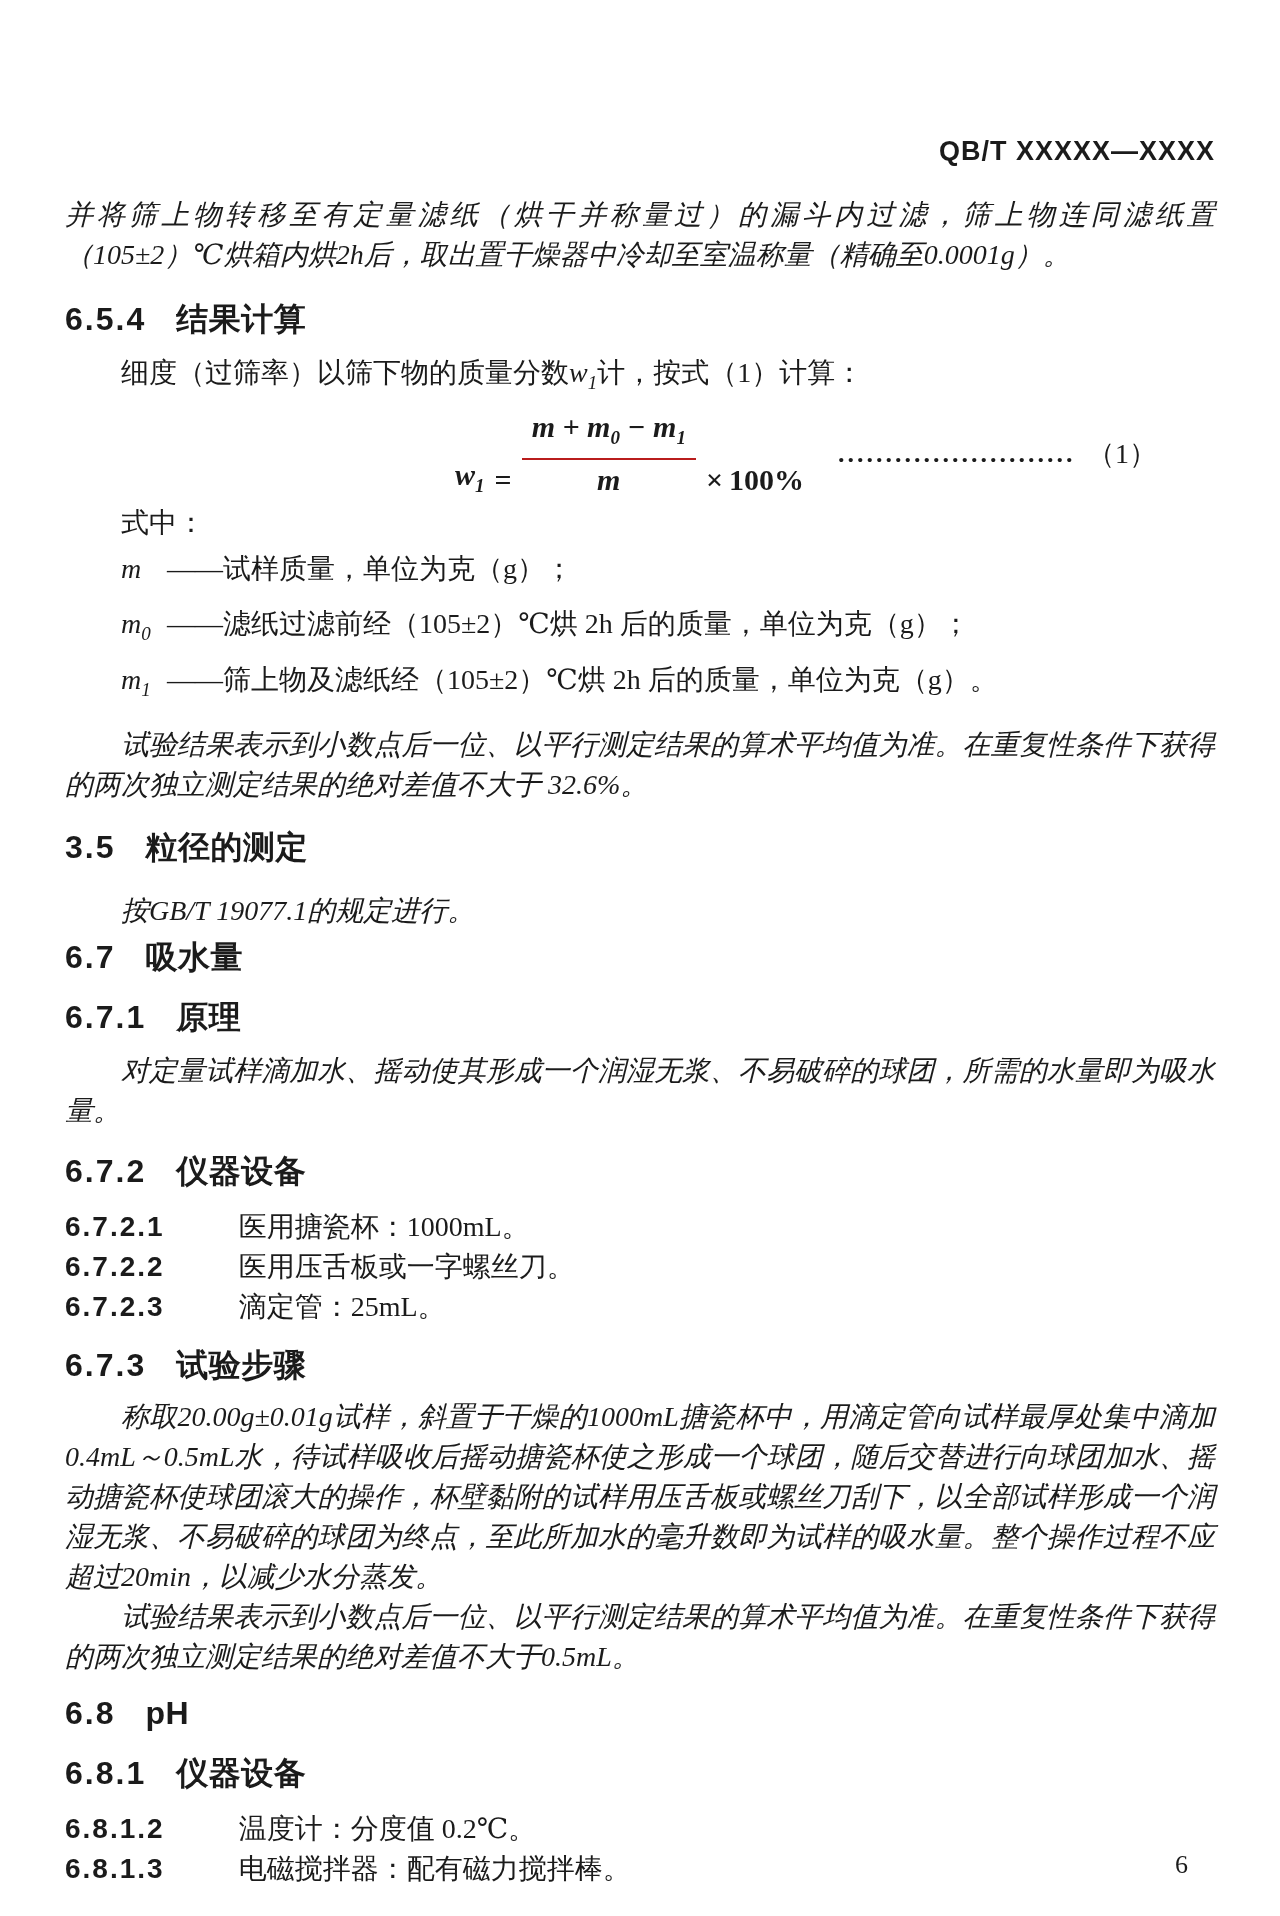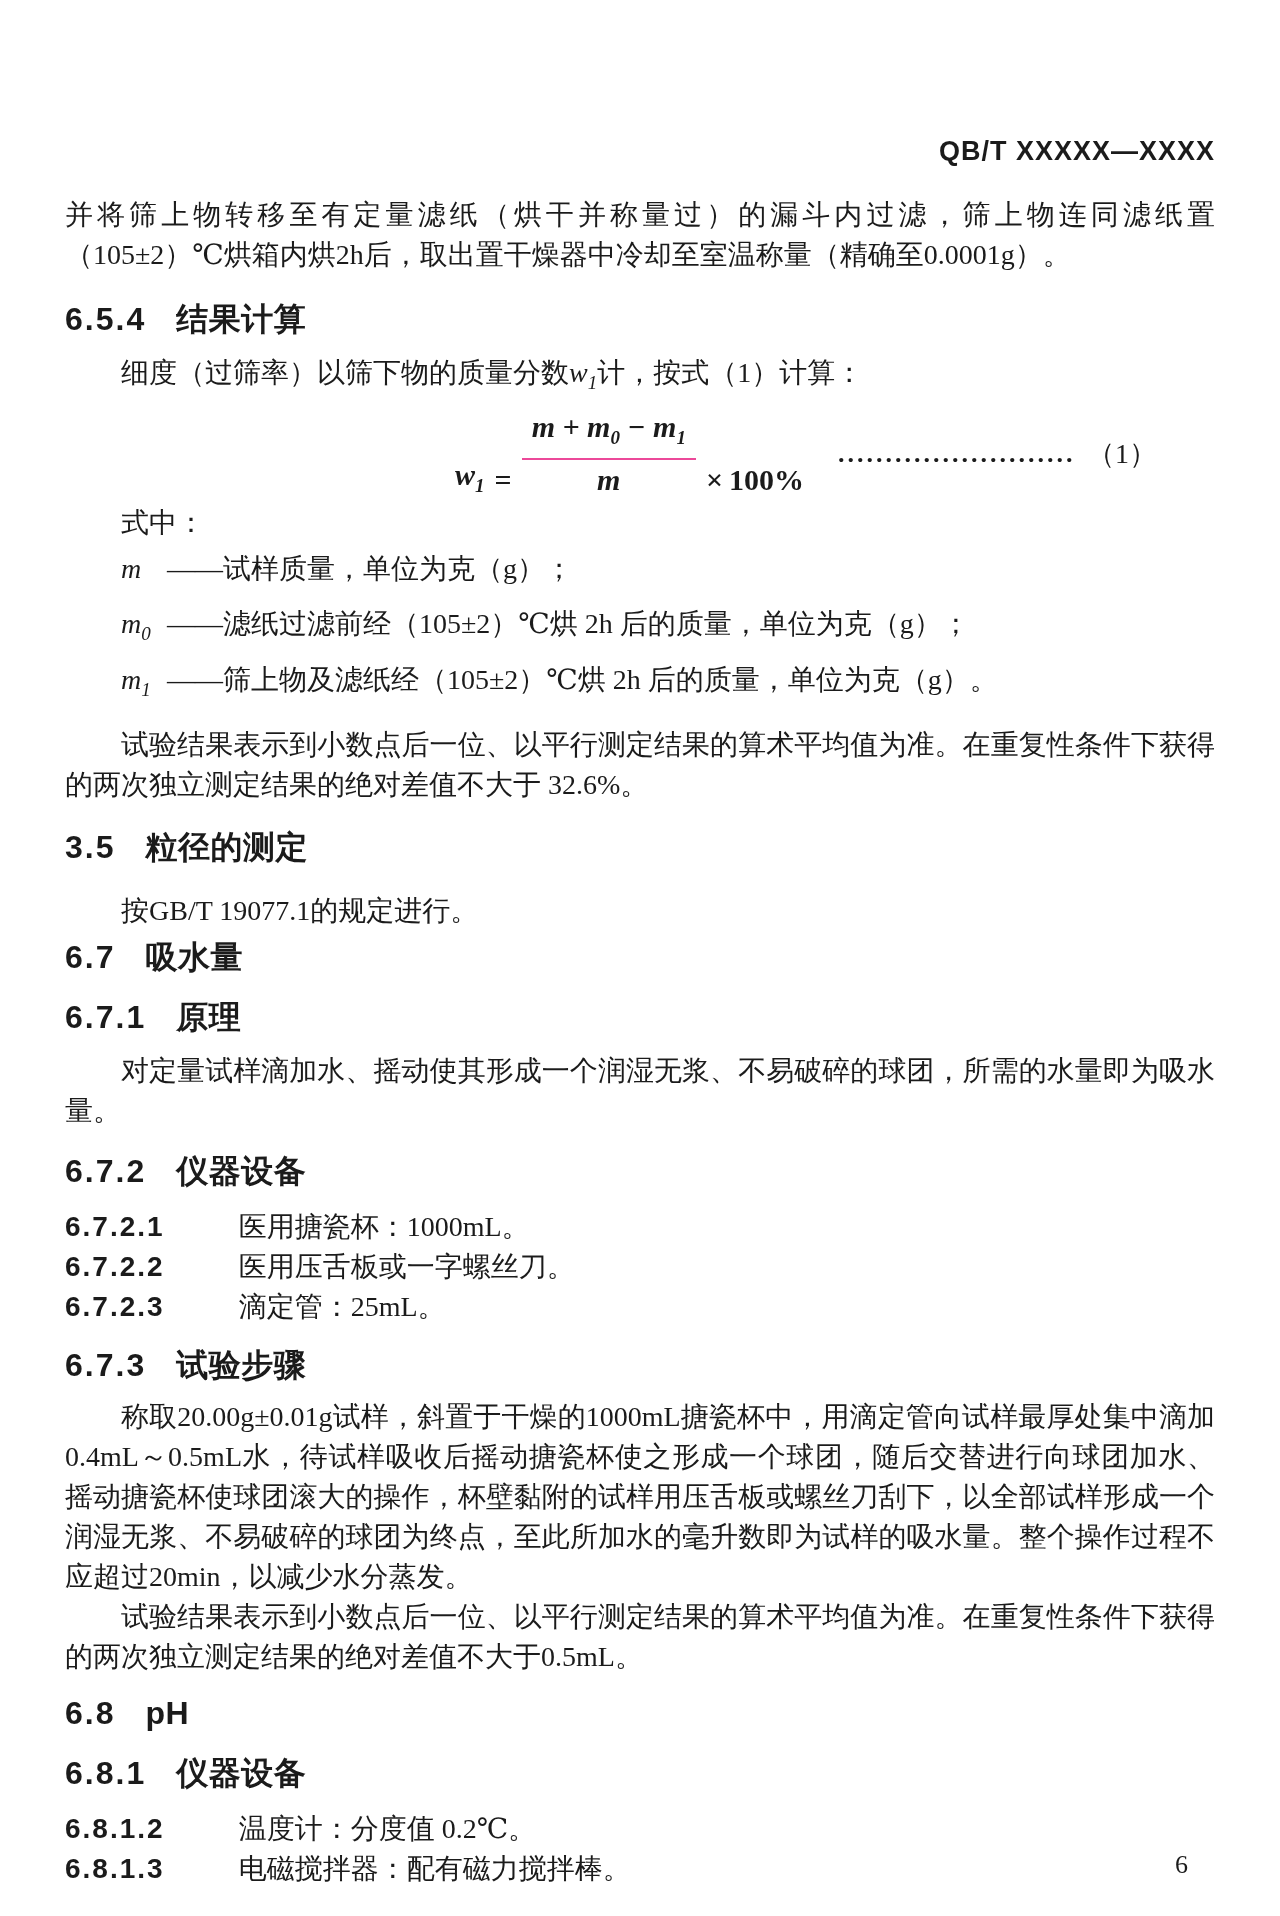--- a/index.html
+++ b/index.html
@@ -24,20 +24,21 @@
     font-family: "Liberation Sans", "DejaVu Sans", sans-serif;
     font-size: 27px;
     font-weight: 600;
     letter-spacing: 1px;
   }
 
   
   .para {
     line-height: 40px;
     text-align: justify;
+    font-style: italic;
   }
   .para.indent { text-indent: 56px; }
   .intro-para { margin-top: 28px; }
 
   
   .heading {
     font-family: "Liberation Sans", "DejaVu Sans", sans-serif;
     font-weight: 700;
     font-size: 32px;
     line-height: 32px;
@@ -62,21 +63,21 @@
     margin-top: 12px;
     display: flex;
     align-items: center;
     padding-left: 390px;
     padding-right: 58px;
     height: 78px;
   }
   .math { display: inline-flex; align-items: flex-end; font-style: italic; font-size: 30px; font-weight: bold; }
   .math .eq { margin: 0 10px; font-style: normal; }
   .frac { display: inline-flex; flex-direction: column; align-items: center; text-align: center; }
-  .frac .fnum { padding: 0 10px 3px; border-bottom: 2px solid #ec4899; line-height: 34px; }
+  .frac .fnum { padding: 0 10px 3px; border-bottom: 2px solid #b91c1c; line-height: 34px; }
   .frac .fden { padding-top: 3px; line-height: 34px; }
   .math .times { font-style: normal; margin: 0 6px 0 10px; }
   .math .pct { font-style: normal; }
   .dot-leader {
     flex: 1;
     margin-left: 34px;
     font-size: 26px;
     letter-spacing: 3px;
     white-space: nowrap;
     overflow: hidden;

